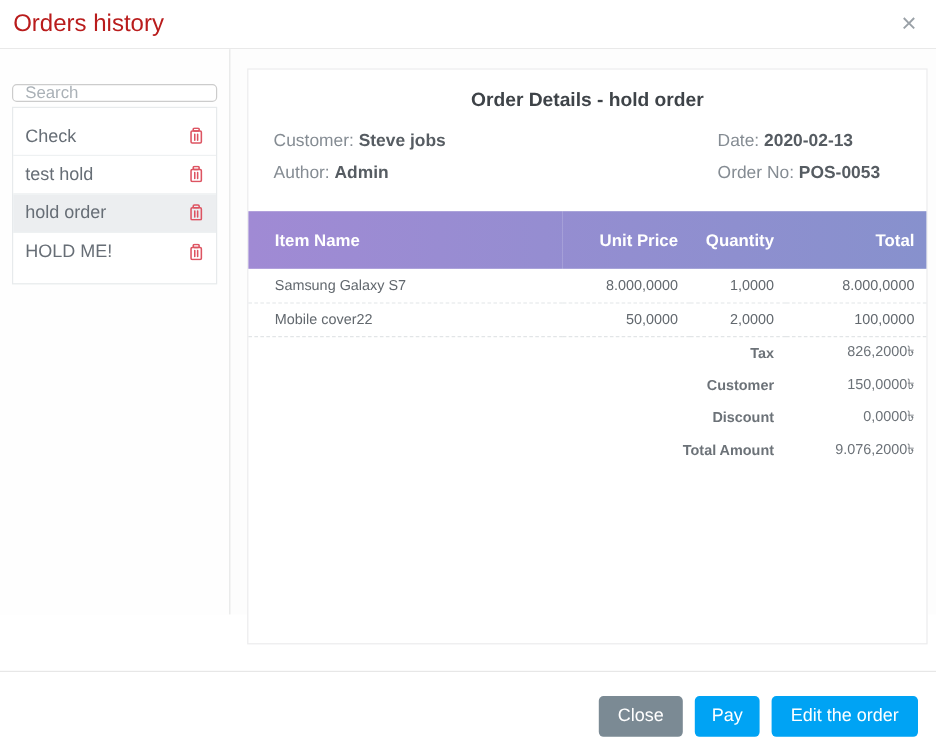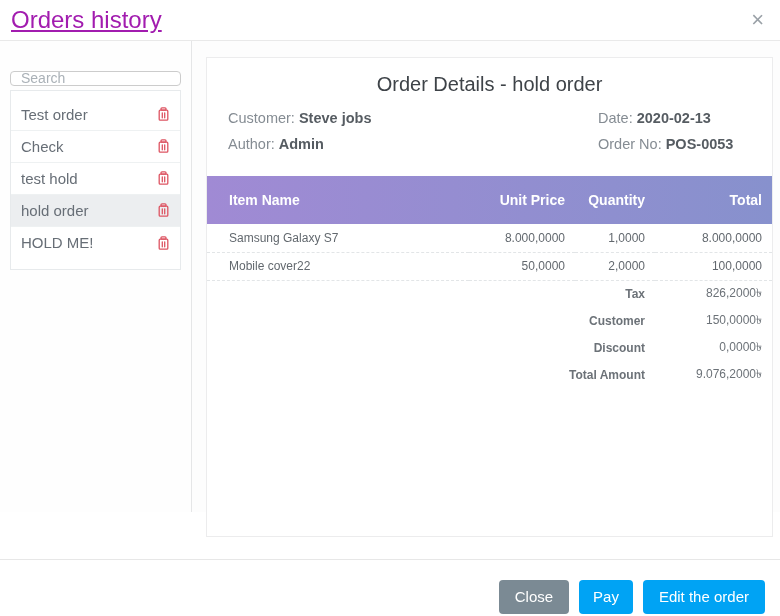--- a/index.html
+++ b/index.html
@@ -6,42 +6,42 @@
   html,body { margin:0; padding:0; }
   body {
     width:780px; height:616px; overflow:hidden;
     font-family:"Liberation Sans", sans-serif;
     background:#fff; color:#5b6268;
   }
   .modal { width:780px; height:616px; display:flex; flex-direction:column; background:#fff; }
 
   
   .modal-header { flex:0 0 41px; display:flex; align-items:center; padding:0 16px 0 11px; border-bottom:1px solid #e9e9e9; background:#fff; }
-  .modal-title { font-size:24px; color:#a21caf;text-decoration:underline; }
+  .modal-title { font-size:20px; color:#b91c1c; }
   .modal-close { margin-left:auto; color:#9aa1a7; font-size:22px; line-height:1; cursor:pointer; font-weight:400; }
 
   
   .modal-body { flex:1 1 auto; min-height:0; display:flex; background:#fdfdfd; }
 
   .left-pane { flex:0 0 192px; width:192px; border-right:1px solid #e5e6e7; padding:28px 10px 0 10px; background:#fefefe; }
   .search {
     width:100%; height:15px; border:1px solid #cccccc; border-radius:4px;
     padding:0 10px; font:14px "Liberation Sans", sans-serif; color:#555; outline:none;
     margin-bottom:4px; background:#fff;
   }
   .search::placeholder { color:#aab1b7; }
   .order-list { list-style:none; margin:0; padding:8px 0 10px 0; border:1px solid #e7eaec; background:#fff; }
   .order-item { height:32px; display:flex; align-items:center; padding:0 10px; font-size:15px; color:#676e76; cursor:pointer; border-bottom:1px solid #eef1f2; }
   .order-item:last-child { border-bottom:none; }
   .order-item.selected { background:#eceef0; }
   .trash { margin-left:auto; display:flex; align-items:center; cursor:pointer; }
 
   .right-pane { flex:1 1 auto; padding:16px 7px 0 14px; }
   .card { background:#fff; border:1px solid #ececed; height:480px; padding-top:14px; }
-  .card-title { margin:0; text-align:center; font-weight:400; font-size:20px; color:#3e4348; line-height:24px; }
+  .card-title { margin:0; text-align:center; font-weight:700; font-size:16px; color:#3e4348; line-height:24px; }
 
   .meta { display:flex; justify-content:space-between; padding:12px 22px 22px 21px; font-size:14.5px; }
   .meta-row { line-height:20px; margin-top:6px; }
   .meta-row:first-child { margin-top:0; }
   .meta-label { color:#858c93; }
   .meta-value { color:#565c62; font-weight:700; }
   .meta-col-right { width:152px; }
 
   table { width:100%; border-collapse:collapse; table-layout:fixed; }
   thead tr { background:linear-gradient(90deg, #a08ad4 0%, #8791cd 100%); }
@@ -68,30 +68,20 @@
   <div class="modal-header">
     <div class="modal-title">Orders history</div>
     <div class="modal-close">×</div>
   </div>
 
   <div class="modal-body">
 
     <aside class="left-pane">
       <input class="search" type="text" placeholder="Search" style="">
       <ul class="order-list">
-        <li class="order-item">
-          <span>Test order</span>
-          <span class="trash">
-            <svg width="13" height="14" viewBox="0 0 13 14" fill="none" stroke="#dd5462" stroke-width="1.3" stroke-linecap="round">
-              <rect x="4" y="0.8" width="5" height="2.4" rx="1"></rect>
-              <rect x="2.2" y="3.2" width="8.6" height="10" rx="1"></rect>
-              <path d="M5.3 5.8v5 M7.7 5.8v5"></path>
-            </svg>
-          </span>
-        </li>
         <li class="order-item">
           <span>Check</span>
           <span class="trash">
             <svg width="13" height="14" viewBox="0 0 13 14" fill="none" stroke="#dd5462" stroke-width="1.3" stroke-linecap="round">
               <rect x="4" y="0.8" width="5" height="2.4" rx="1"></rect>
               <rect x="2.2" y="3.2" width="8.6" height="10" rx="1"></rect>
               <path d="M5.3 5.8v5 M7.7 5.8v5"></path>
             </svg>
           </span>
         </li>

